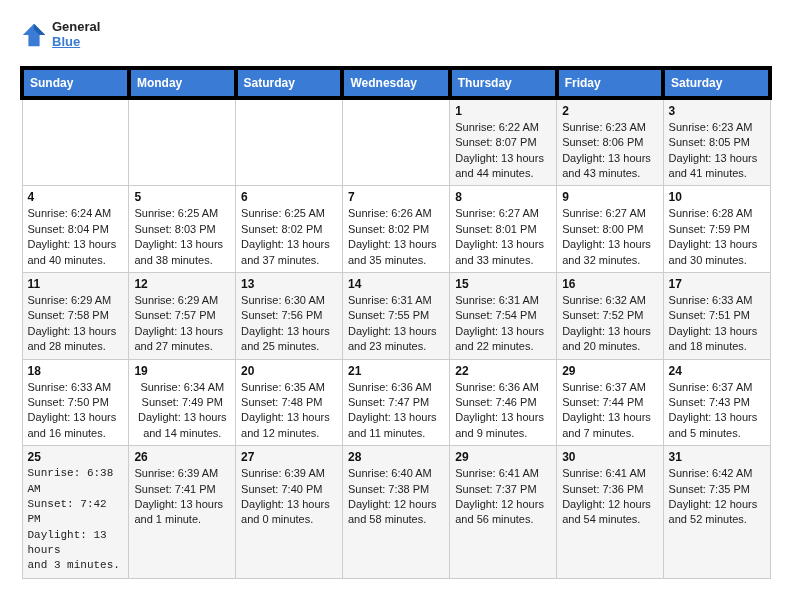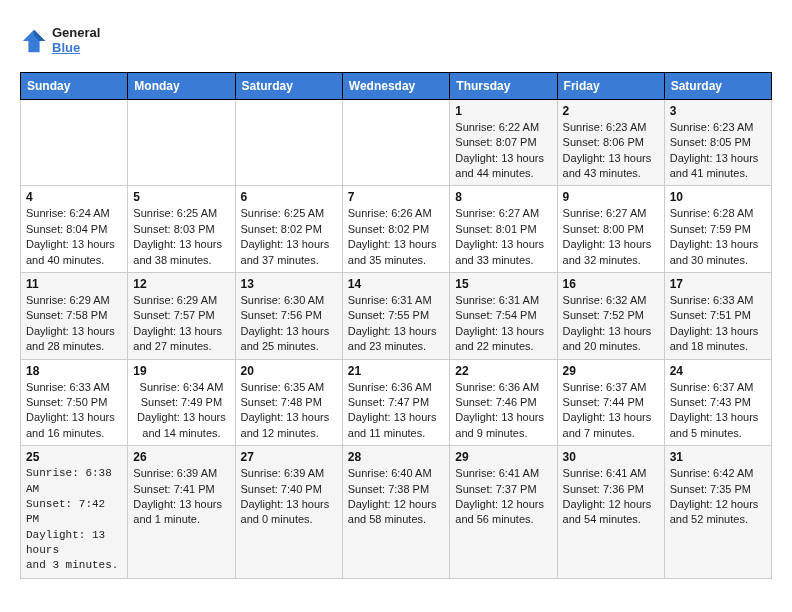--- a/index.html
+++ b/index.html
@@ -8,21 +8,20 @@
       background: #fff;
       width: 792px;
       min-height: 612px;
       padding: 20px;
     }
     .header {
       display: flex;
       justify-content: space-between;
       align-items: flex-start;
       margin-bottom: 16px;
-      margin-top: 6px;
     }
     .logo {
       display: flex;
       align-items: center;
       gap: 4px;
     }
     .logo-icon {
       width: 28px;
       height: 28px;
     }
@@ -45,21 +44,21 @@
       border-collapse: collapse;
       font-size: 11px;
     }
     thead th {
       background: #3a7bd5;
       color: #fff;
       text-align: left;
       padding: 6px 6px;
       font-size: 12px;
       font-weight: bold;
-      border: 1px solid #000000;
+      border: 4px solid #000000;
     }
     tbody td {
       border: 1px solid #ccc;
       vertical-align: top;
       padding: 4px 5px;
       width: 108px;
       min-height: 70px;
       background: #fff;
     }
     tbody tr:nth-child(odd) td {

